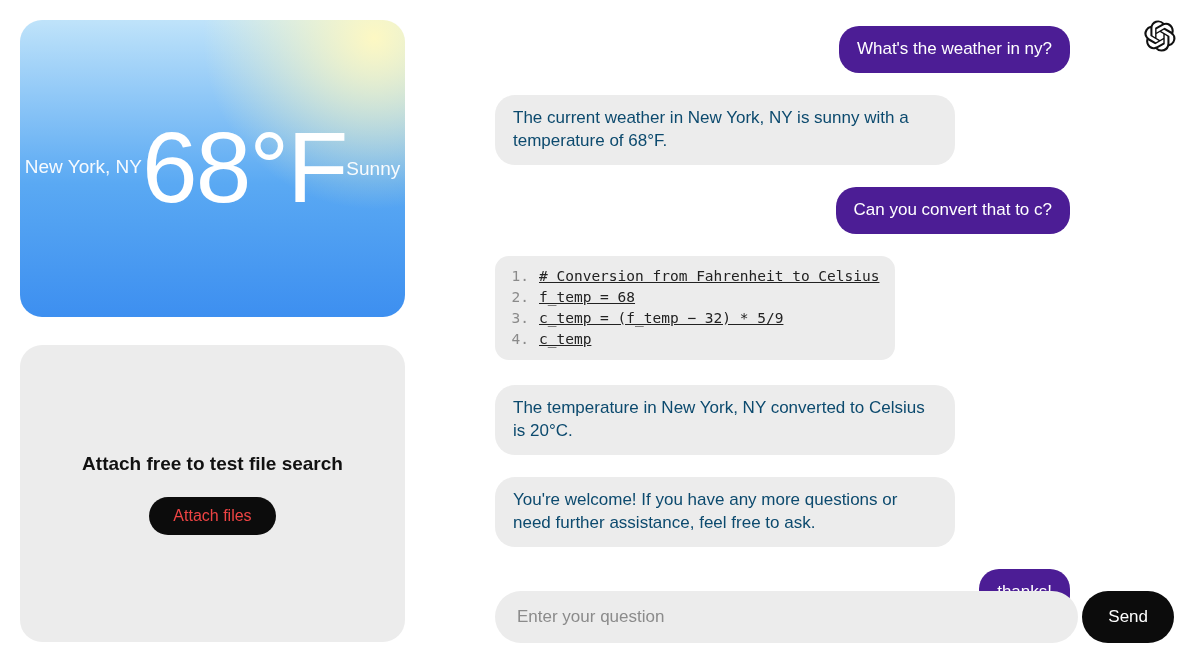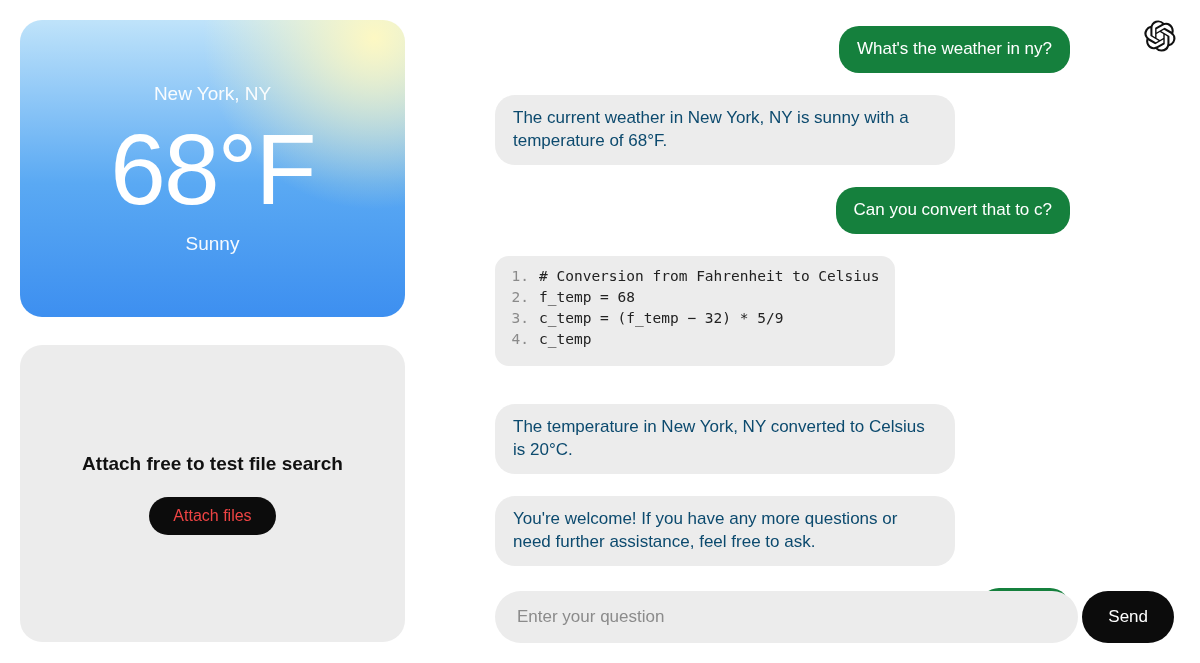--- a/index.html
+++ b/index.html
@@ -32,21 +32,21 @@
 
   .weather-card {
     width: 385px;
     height: 297px;
     border-radius: 22px;
     background:
       radial-gradient(circle at 92% 6%, #fdf8c3 0%, rgba(253,248,195,0.0) 38%),
       linear-gradient(180deg, #bfe3fa 0%, #5aa9f3 55%, #3d8ff0 100%);
     color: #fff;
     display: flex;
-    flex-direction: column;
+    flex-direction: row;
     align-items: center;
     justify-content: center;
     text-align: center;
   }
   .weather-location {
     font-size: 19px;
     font-weight: 500;
     opacity: 0.95;
     margin-bottom: 4px;
   }
@@ -113,46 +113,47 @@
   .msg {
     max-width: 480px;
     padding: 12px 18px;
     border-radius: 20px;
     font-size: 17px;
     line-height: 1.35;
     margin-bottom: 22px;
     word-wrap: break-word;
   }
   .msg.user {
-    background: #15803d;
+    background: #4c1d95;
     color: #fff;
     margin-left: auto;
     text-align: left;
     width: fit-content;
   }
   .msg.assistant {
     background: #ececec;
     color: #0c4a6e;
     margin-right: auto;
     width: fit-content;
     max-width: 460px;
     margin-top: 7px;
   }
 
   .code-block {
     background: #ececec;
     border-radius: 14px;
-    padding: 10px 16px 16px 12px;
+    padding: 10px 16px 10px 12px;
     font-family: ui-monospace, SFMono-Regular, "SF Mono", Menlo, Consolas, monospace;
     font-size: 14.5px;
     line-height: 1.45;
     color: #222;
     width: fit-content;
-    margin-bottom: 38px;
+    margin-bottom: 25px;
     white-space: pre;
+    text-decoration: underline;
   }
   .code-line { display: block; }
   .code-ln {
     display: inline-block;
     width: 22px;
     color: #8a8a8a;
     text-align: right;
     margin-right: 10px;
   }
 

